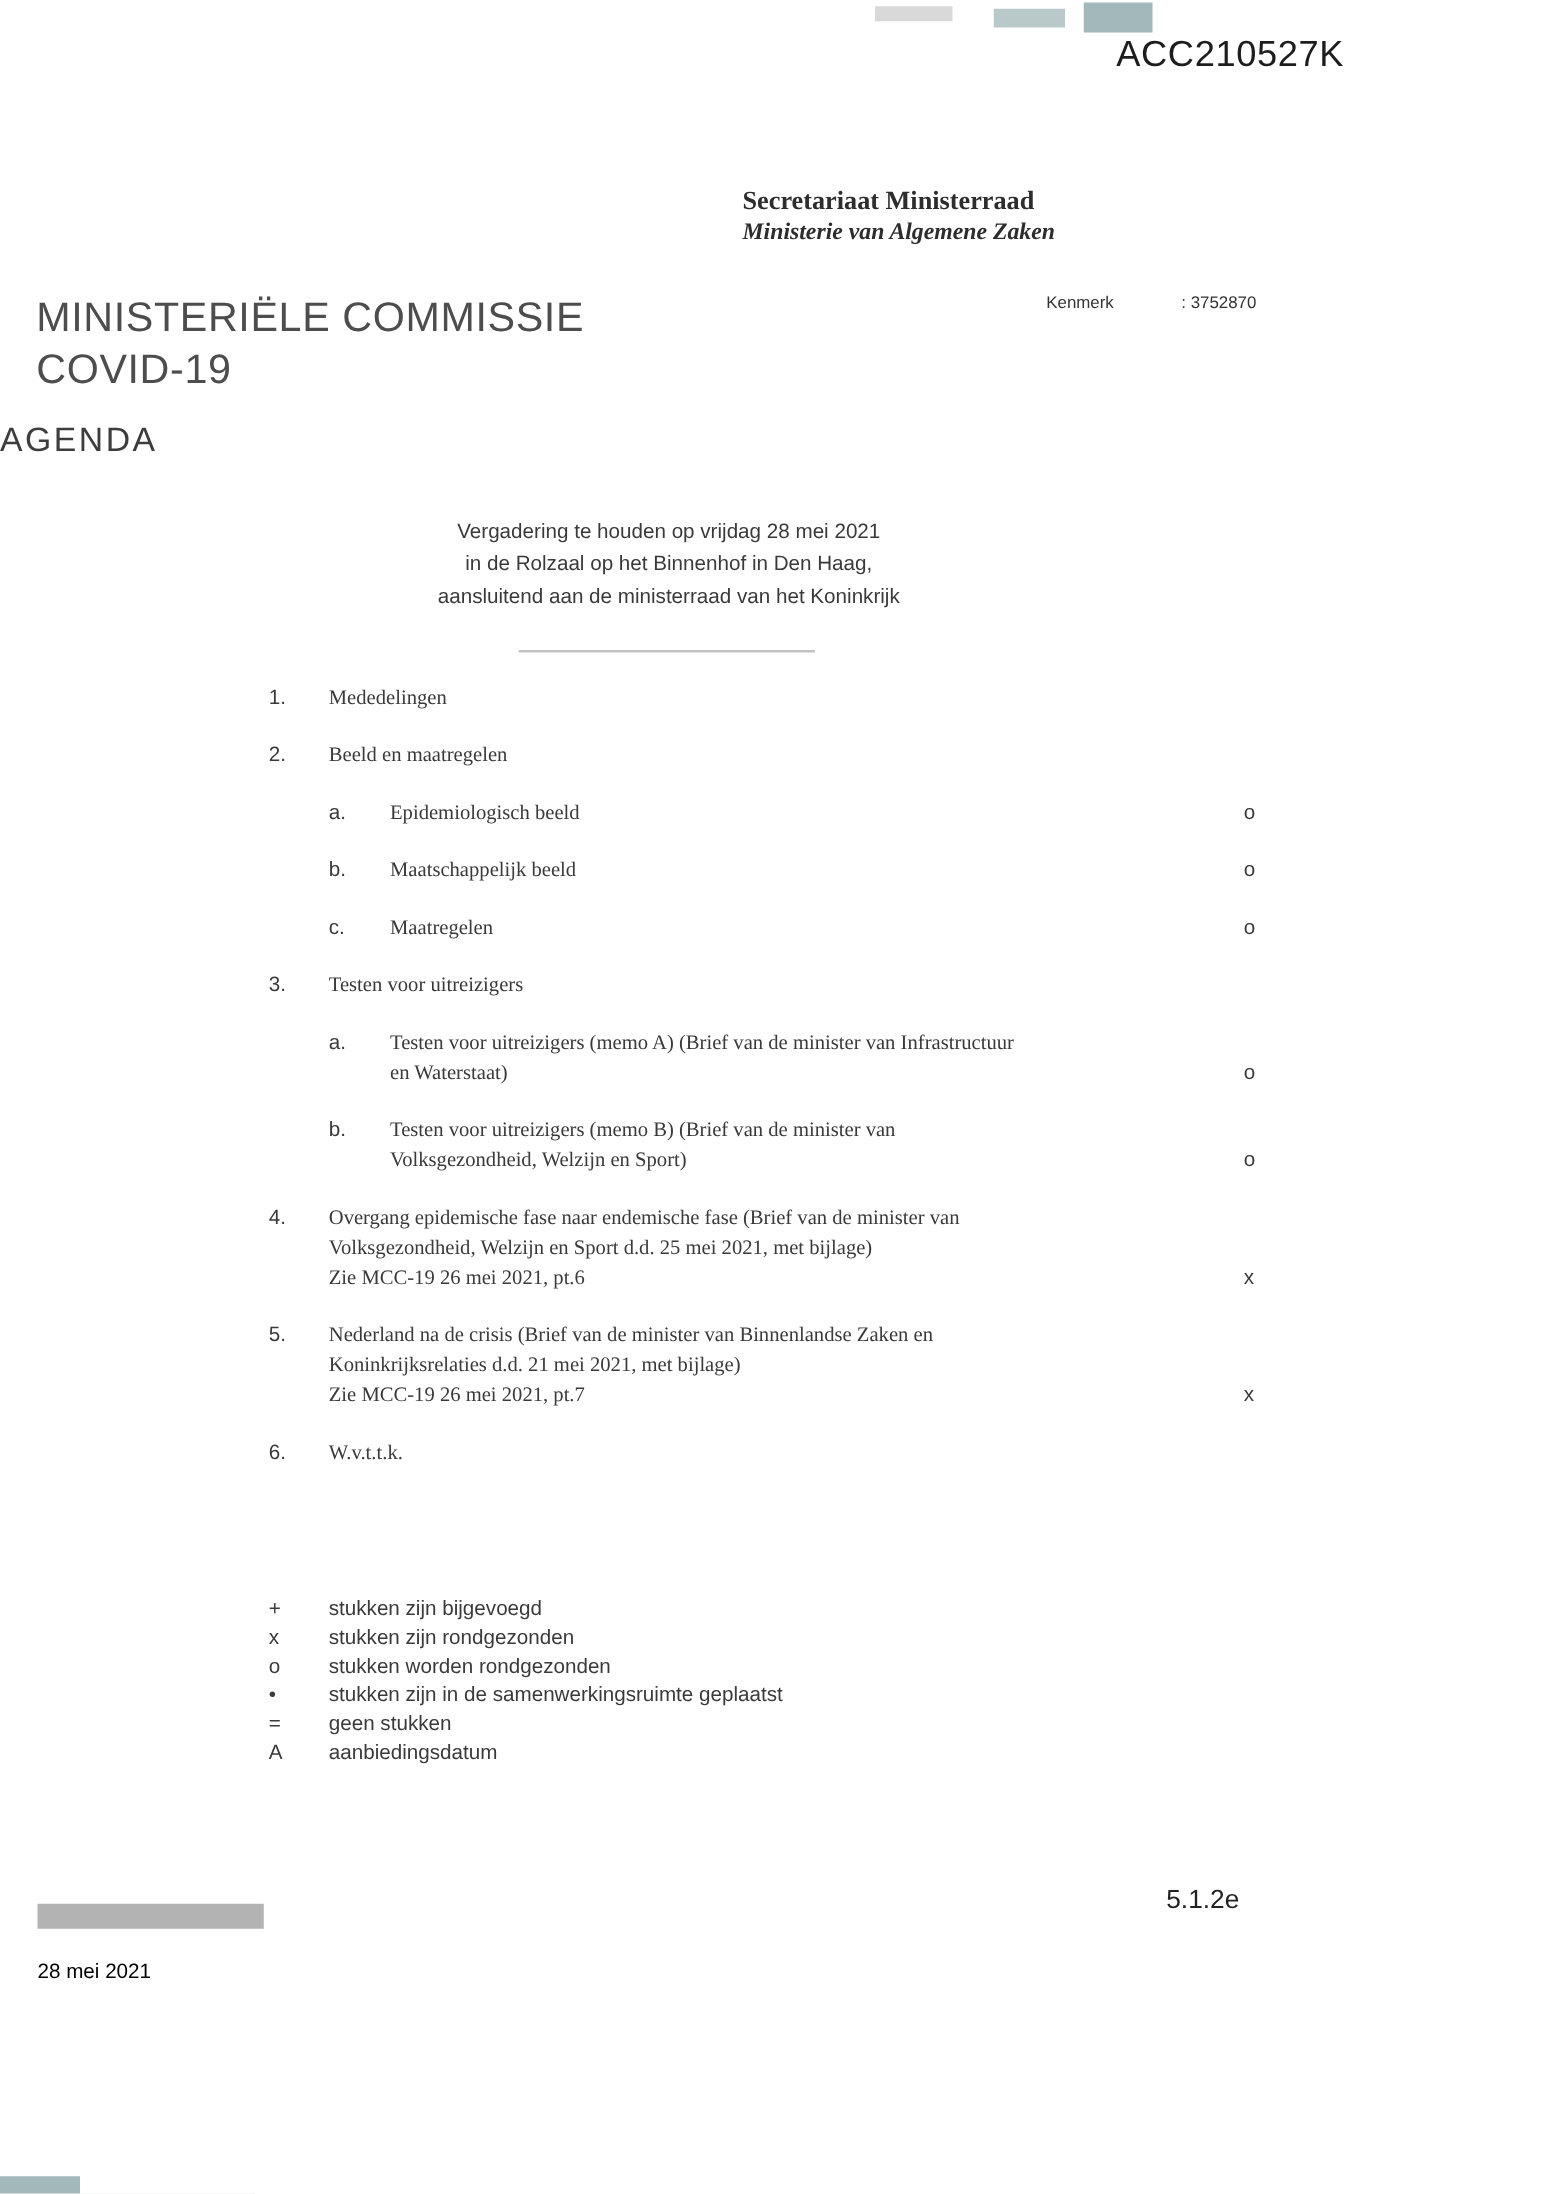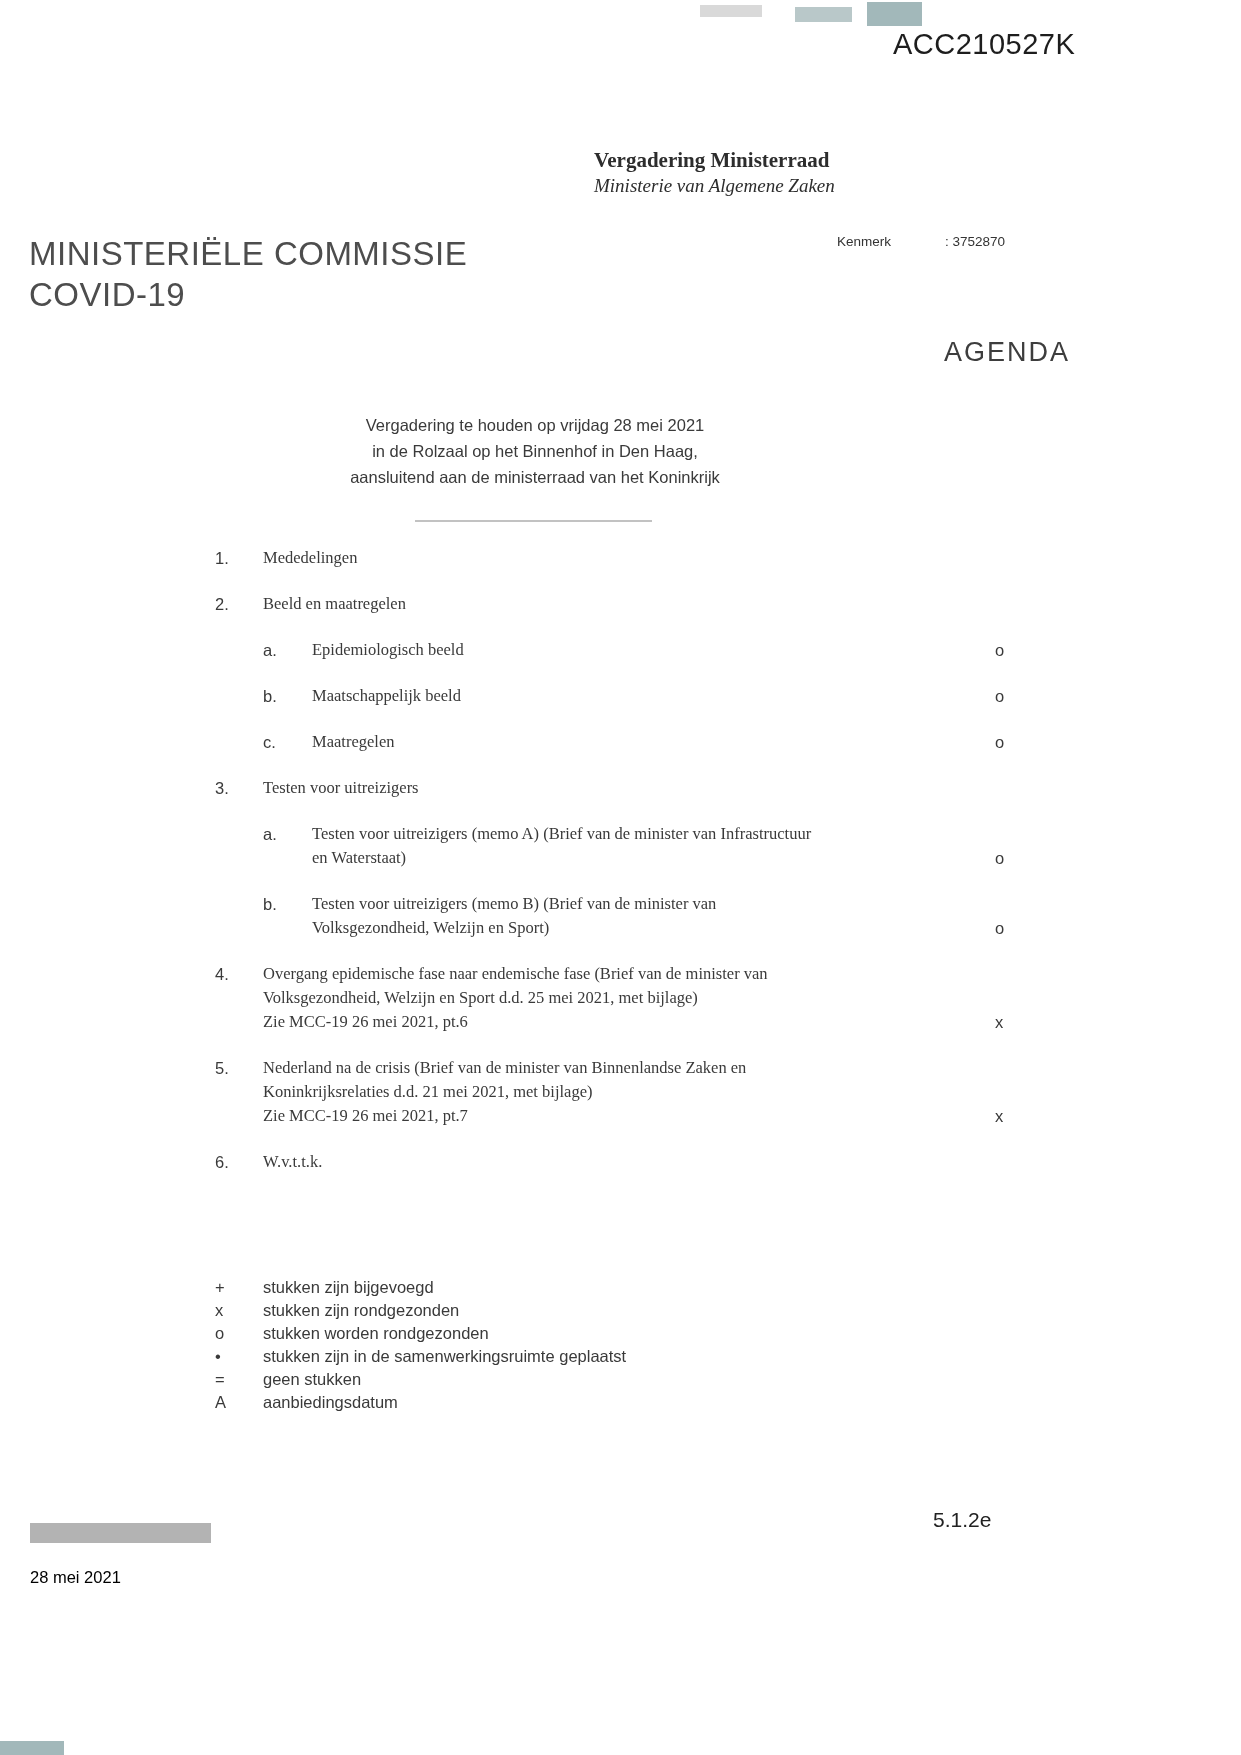--- a/index.html
+++ b/index.html
@@ -25,35 +25,35 @@
   .doc-code {
     position: absolute; left: 893px; top: 28px;
     font-size: 29px; color: #1d1d1d; letter-spacing: 0.5px;
   }
   .org-block { position: absolute; left: 594px; top: 147px; line-height: 26px; }
   .org-line1 {
     font-family: "Liberation Serif", serif; font-weight: bold;
     font-size: 21px; color: #2d2d2d;
   }
   .org-line2 {
-    font-family: "Liberation Serif", serif; font-style: italic; font-weight: normal;
+    font-family: "Liberation Serif", serif; font-style: italic; font-weight: bold;
     font-size: 19px; color: #2d2d2d;
   }
   .doc-title {
     position: absolute; left: 29px; top: 205px;
     font-size: 33px; line-height: 41px; color: #4d4d4d; letter-spacing: 0.5px; margin-top: 28px;
   }
   .kenmerk { position: absolute; left: 837px; top: 234px; font-size: 13.5px; color: #333; }
   .kenmerk-value { position: absolute; left: 108px; top: 0; }
   .kenmerk { width: 260px; }
   .kenmerk-inner { position: relative; }
 
   .agenda-heading {
     position: absolute; left: 0; top: 337px; width: 1070px;
-    text-align: right; font-size: 27px; letter-spacing: 2px; color: #3d3d3d;
+    text-align: left; font-size: 27px; letter-spacing: 2px; color: #3d3d3d;
   }
   .meeting-block {
     position: absolute; left: 0; top: 412px; width: 1070px;
     text-align: center; font-size: 16.5px; line-height: 26px; color: #3a3a3a;
   }
   .divider {
     position: absolute; left: 415px; top: 520px; width: 237px; height: 2px;
     background: #a8a8a8; opacity: 0.7;
   }
 
@@ -77,21 +77,21 @@
 
 <div class="page">
 
   <div class="redact redact-1"></div>
   <div class="redact redact-2"></div>
   <div class="redact redact-3"></div>
 
   <div class="doc-code">ACC210527K</div>
 
   <div class="org-block">
-    <div class="org-line1">Vergadering Ministerraad</div>
+    <div class="org-line1">Secretariaat Ministerraad</div>
     <div class="org-line2">Ministerie van Algemene Zaken</div>
   </div>
 
   <div class="doc-title">
     <div>MINISTERIËLE COMMISSIE</div>
     <div>COVID-19</div>
   </div>
 
   <div class="kenmerk">
     <div class="kenmerk-inner">

